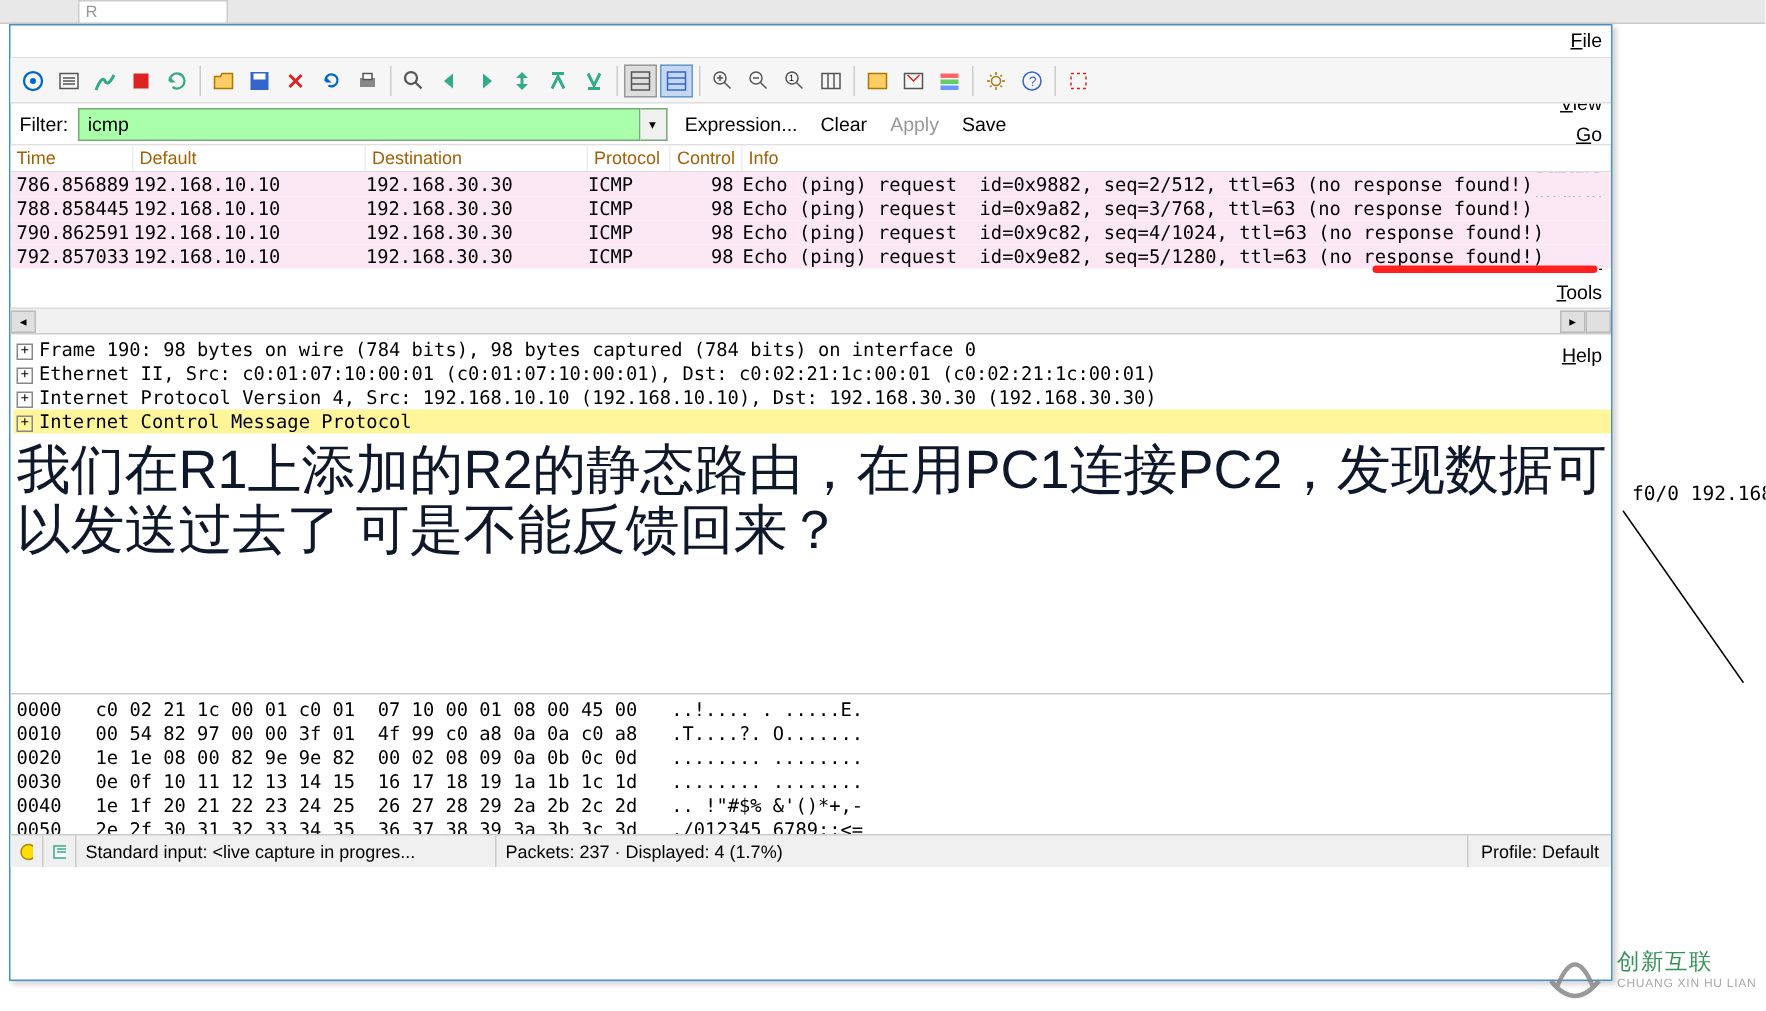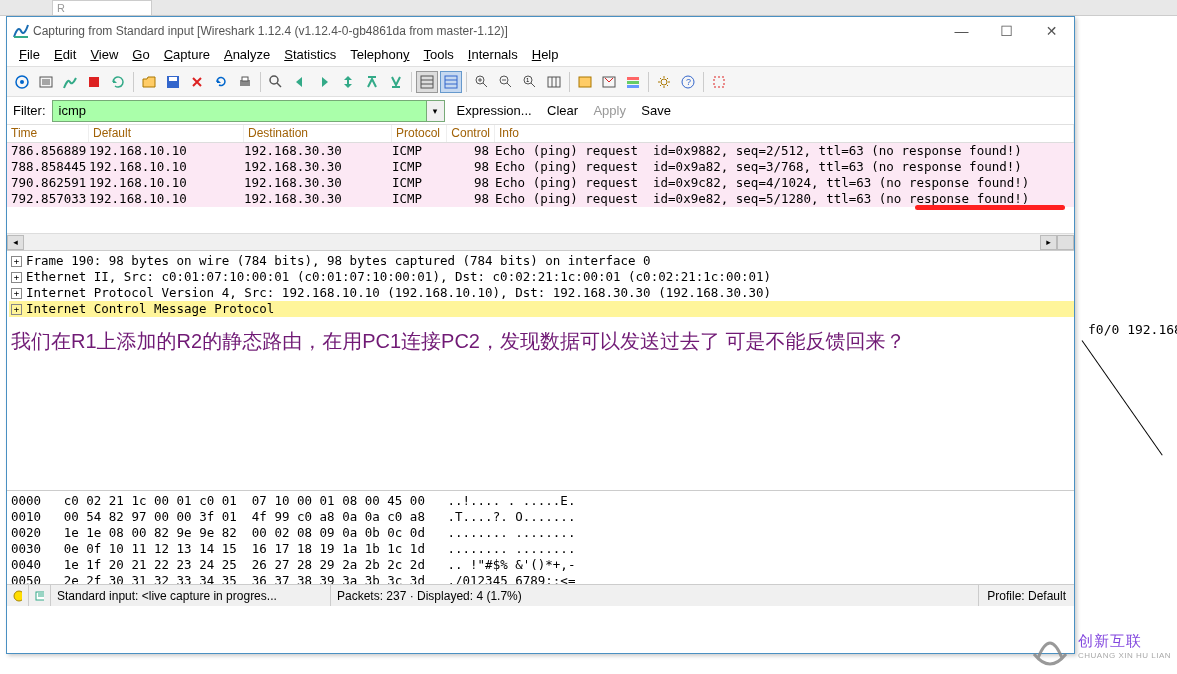--- a/index.html
+++ b/index.html
@@ -4,21 +4,21 @@
 <style>
   * { box-sizing: border-box; margin: 0; padding: 0; }
   body { font-family: "Segoe UI", Tahoma, sans-serif; font-size: 12px; background: #fff; color: #000; overflow: hidden; width: 1177px; height: 674px; position: relative; }
   .bg-strip { position:absolute; left:0; top:0; width:1177px; height:16px; background:#e8e8e8; border-bottom:1px solid #ccc;}
   .bg-tab { position:absolute; left:52px; top:0; width:100px; height:16px; background:#fff; border:1px solid #ccc; font-size:11px; padding:1px 4px; color:#999;}
   .win { position: absolute; left: 6px; top: 16px; width: 1069px; height: 638px; background: #fff; border: 1px solid #4a90c2; box-shadow: 2px 2px 4px rgba(0,0,0,0.2); display:flex; flex-direction:column; }
   .titlebar { height: 28px; background: #fff; display: flex; align-items: center; padding-left: 6px; font-size: 12px; color:#555;}
   .titlebar svg { width:16px; height:16px; margin-right:4px;}
   .win-controls { margin-left:auto; display:flex;}
   .win-controls div { width:45px; height:28px; display:flex; align-items:center; justify-content:center; color:#555; font-size:14px;}
-  .menubar { height:22px; display:flex; align-items:flex-start; padding-left:6px; gap:2px; border-bottom:1px solid #e0e0e0;}
+  .menubar { height:22px; display:flex; align-items:flex-end; padding-left:6px; gap:2px; border-bottom:1px solid #e0e0e0;flex-direction:column;}
   .menubar span { padding:2px 6px; font-size:13px;}
   .menubar span u { text-decoration:underline;}
   .toolbar { height:30px; display:flex; align-items:center; padding:2px 4px; gap:2px; border-bottom:1px solid #e0e0e0; background:#f6f6f6;}
   .tb-btn { width:22px; height:22px; display:flex; align-items:center; justify-content:center; border:1px solid transparent;}
   .tb-sep { width:1px; height:20px; background:#ccc; margin:0 2px;}
   .filterbar { height:28px; display:flex; align-items:center; padding:2px 6px; gap:6px; border-bottom:1px solid #e0e0e0;}
   .filterbar .lbl { font-size:13px;}
   .filter-input-wrap { display:flex; align-items:center;}
   .filter-input { width:375px; height:22px; background:#aaffaa; border:1px solid #7a7; padding:2px 6px; font-size:13px; outline:none;}
   .filter-dd { width:18px; height:22px; border:1px solid #7a7; border-left:none; background:#f0f0f0; display:flex; align-items:center; justify-content:center; font-size:9px;}
@@ -31,55 +31,43 @@
   .pkt-row.pink { background:#fce8f4;}
   .col-time{width:82px; padding-left:4px;} .col-src{width:155px;} .col-dst{width:148px;} .col-proto{width:55px;} .col-len{width:48px; text-align:right; padding-right:6px;} .col-info{flex:1;}
   .hscroll { height:17px; background:#f0f0f0; border-top:1px solid #ddd; display:flex; align-items:center;}
   .hscroll .arrow{width:17px;height:15px;background:#e0e0e0;border:1px solid #bbb;display:flex;align-items:center;justify-content:center;font-size:9px;}
   .hscroll .track{flex:1;background:#f0f0f0;height:15px;}
   .hscroll .vsb{width:17px;height:15px;background:#e0e0e0;border:1px solid #bbb;}
   .details { border-top:1px solid #ccc; font-family:"Lucida Console",monospace; font-size:12.5px; line-height:16px; padding:2px 0 0 2px; position:relative; flex:0 0 auto; height:240px;}
   .details .line { white-space:pre; padding-left:2px;}
   .details .hl { background:#fff59a;}
   .details .expand { display:inline-block; width:11px; height:11px; border:1px solid #888; font-size:9px; line-height:9px; text-align:center; margin-right:4px; position:relative; top:-1px;}
-  .red-text { position:absolute; left:4px; top:70px; font-size:20px; color:#701a75; font-family:"Microsoft YaHei","SimHei",sans-serif; line-height:40px; font-weight:400;}
+  .red-text { position:absolute; left:4px; top:70px; font-size:36px; color:#0f172a; font-family:"Microsoft YaHei","SimHei",sans-serif; line-height:40px; font-weight:400;}
   .red-underline{position:absolute; width:150px; height:5px; background:#ff2020; border-radius:3px;}
   .hexdump { border-top:1px solid #ccc; font-family:"Lucida Console",monospace; font-size:12.5px; line-height:16px; padding:2px 4px; white-space:pre; height:94px; overflow:hidden;}
   .statusbar { height:22px; border-top:1px solid #ccc; background:#f0f0f0; display:flex; align-items:center; font-size:12px;}
   .statusbar .cell { padding:2px 6px; border-right:1px solid #ccc; height:100%; display:flex; align-items:center; gap:4px;}
   .statusbar .profile { margin-left:auto; padding:2px 8px;}
   .side-text { position:absolute; left:1088px; top:322px; font-family:"Lucida Console",monospace; font-size:13px; white-space:nowrap;}
   .side-line { position:absolute; left:1082px; top:340px; width:140px; height:1px; background:#000; transform:rotate(55deg); transform-origin:left center;}
   .logo { position:absolute; right:6px; bottom:6px; display:flex; align-items:center; gap:6px; opacity:0.85;}
   .logo svg{width:44px;height:44px;}
-  .logo .txt{font-size:15px; color:#6d28d9; font-family:"Microsoft YaHei",sans-serif; letter-spacing:1px;}
+  .logo .txt{font-size:15px; color:#15803d; font-family:"Microsoft YaHei",sans-serif; letter-spacing:1px;}
   .logo .sub{font-size:8px; color:#999; letter-spacing:0.5px;}
 </style>
 </head>
 <body>
 
 <div class="bg-strip"></div>
 <div class="bg-tab">R </div>
 
 <div class="side-text">f0/0  192.168.3</div>
 <div class="side-line"></div>
 
 <div class="win">
-  <div class="titlebar">
-    <svg viewBox="0 0 16 16">
-        <path d="M1 14 Q5 2 8 8 Q11 14 15 2" stroke="#1a6db3" stroke-width="2" fill="none"></path>
-        <path d="M1 14 L15 14" stroke="#3a8" stroke-width="2"></path>
-      </svg>
-    <span>Capturing from Standard input    [Wireshark 1.12.4  (v1.12.4-0-gb4861da from master-1.12)]</span>
-    <div class="win-controls">
-      <div>—</div>
-      <div>☐</div>
-      <div>✕</div>
-    </div>
-  </div>
 
   <div class="menubar">
     <span><u>F</u>ile</span>
     <span><u>E</u>dit</span>
     <span><u>V</u>iew</span>
     <span><u>G</u>o</span>
     <span><u>C</u>apture</span>
     <span><u>A</u>nalyze</span>
     <span><u>S</u>tatistics</span>
     <span>Telephon<u>y</u></span>

